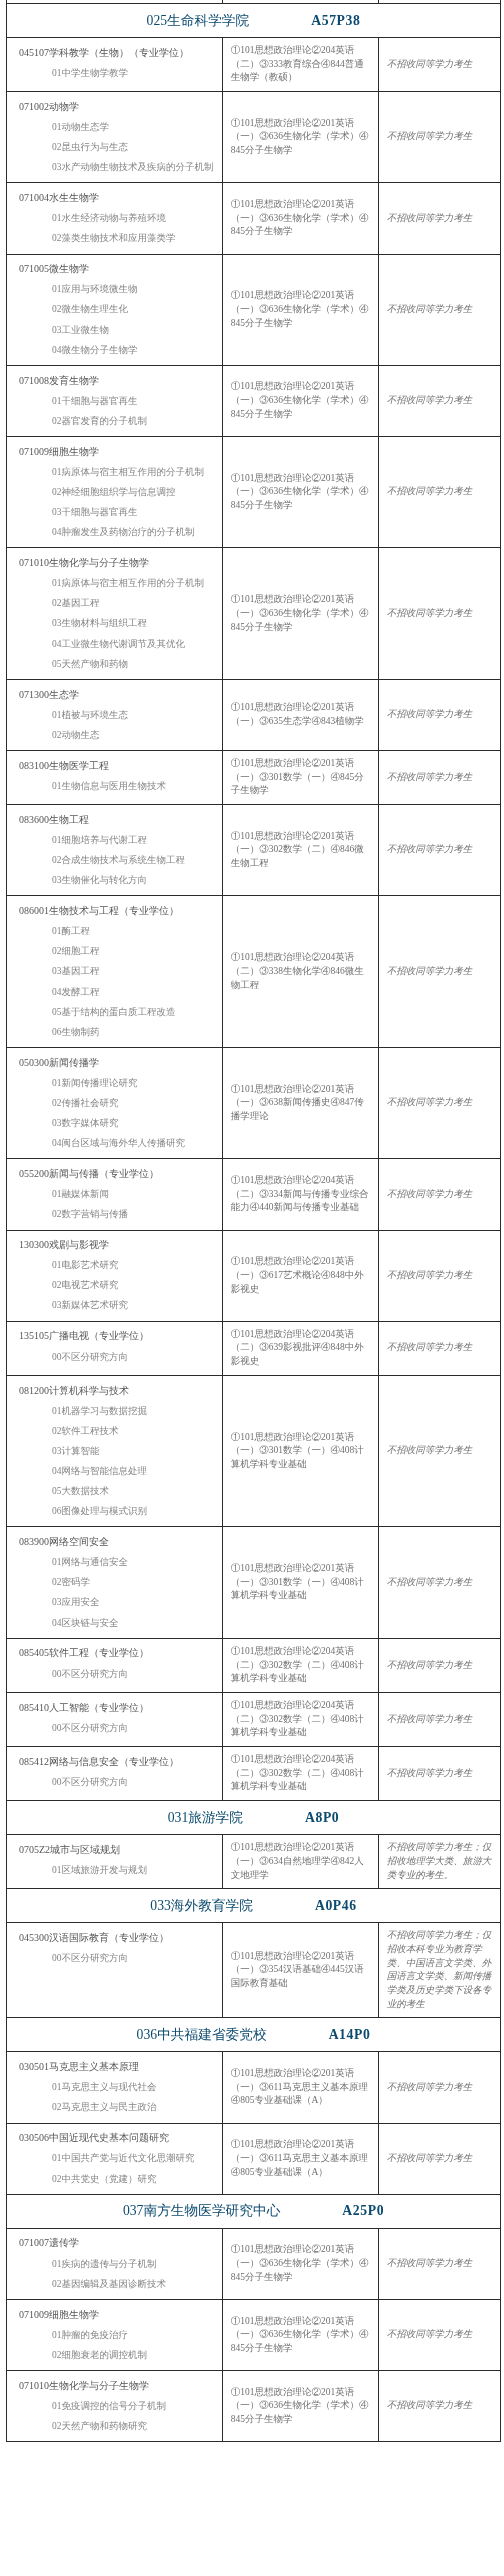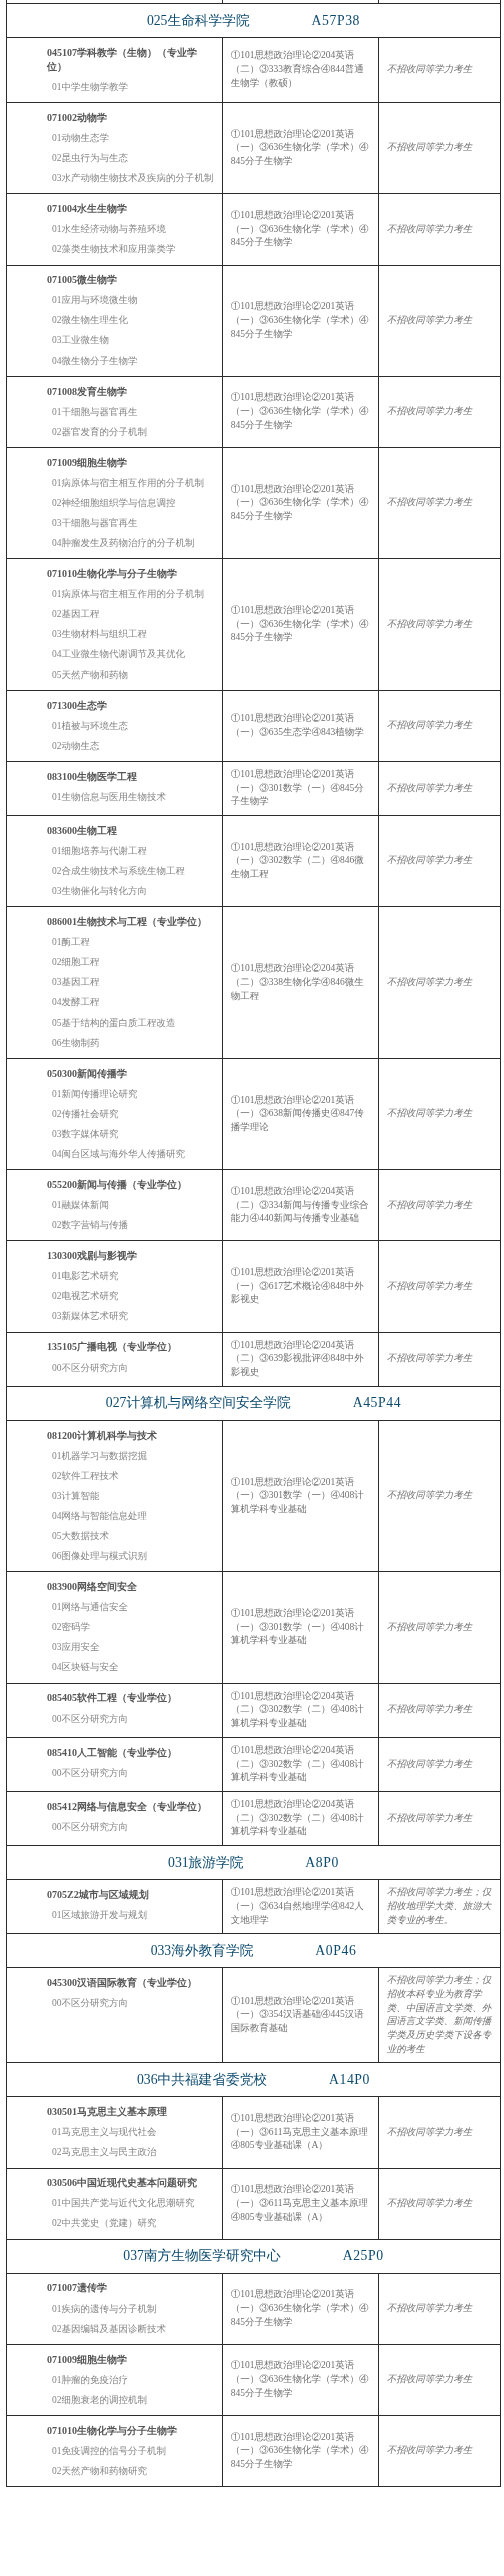--- a/index.html
+++ b/index.html
@@ -4,23 +4,23 @@
 <style>
   html,body{margin:0;padding:0;background:#ffffff;}
   body{width:504px;font-family:"Liberation Serif","DejaVu Serif",serif;}
   .page{width:504px;background:#fff;}
   table.catalog{border-collapse:collapse;table-layout:fixed;width:495px;margin-left:6px;}
   td{border:1.2px solid #2b2b2b;background:#fff;word-break:break-all;}
   tr.stub td{height:3px;border-top:none;padding:0;}
   tr.section-row td{height:31px;}
   .sec-inner{display:flex;justify-content:center;align-items:center;gap:62px;
              font-size:13.7px;color:#0c4a6e;white-space:nowrap;}
-  .sec-code{letter-spacing:0.6px;}
+  .sec-code{letter-spacing:0.6px;font-weight:bold;}
   .c-prog{vertical-align:top;padding:7.7px 6px 8.3px 12px;}
-  .prog-title{font-size:10px;font-weight:bold;color:#565656;margin-left:28px;}
+  .prog-title{font-size:10px;font-weight:normal;color:#565656;}
   .dir{margin-top:7.1px;padding-left:33px;font-size:9.5px;color:#848484;}
   .c-subj{vertical-align:middle;padding:6px 7.7px;}
   .subj,.rem{font-size:9.5px;line-height:13.7px;color:#6f6f6f;}
   .c-rem{vertical-align:middle;padding:6px 7.7px;font-style:italic;}
 </style>
 </head>
 <body>
 
 <div class="page">
   <table class="catalog">
@@ -293,28 +293,20 @@
             </div>
     </td>
     <td class="c-subj">
       <div class="subj">①101思想政治理论②204英语（二）③639影视批评④848中外影视史</div>
     </td>
     <td class="c-rem">
       <div class="rem">不招收同等学力考生</div>
     </td>
   </tr>
 
-  <tr class="section-row">
-    <td colspan="3">
-      <div class="sec-inner">
-        <span class="sec-title">027计算机与网络空间安全学院</span>
-        <span class="sec-code">A45P44</span>
-      </div>
-    </td>
-  </tr>
 
   <tr class="program-row">
     <td class="c-prog">
       <div class="prog-title">081200计算机科学与技术</div>
       <div class="dirs">
               <div class="dir">01机器学习与数据挖掘</div>
               <div class="dir">02软件工程技术</div>
               <div class="dir">03计算智能</div>
               <div class="dir">04网络与智能信息处理</div>
               <div class="dir">05大数据技术</div>

